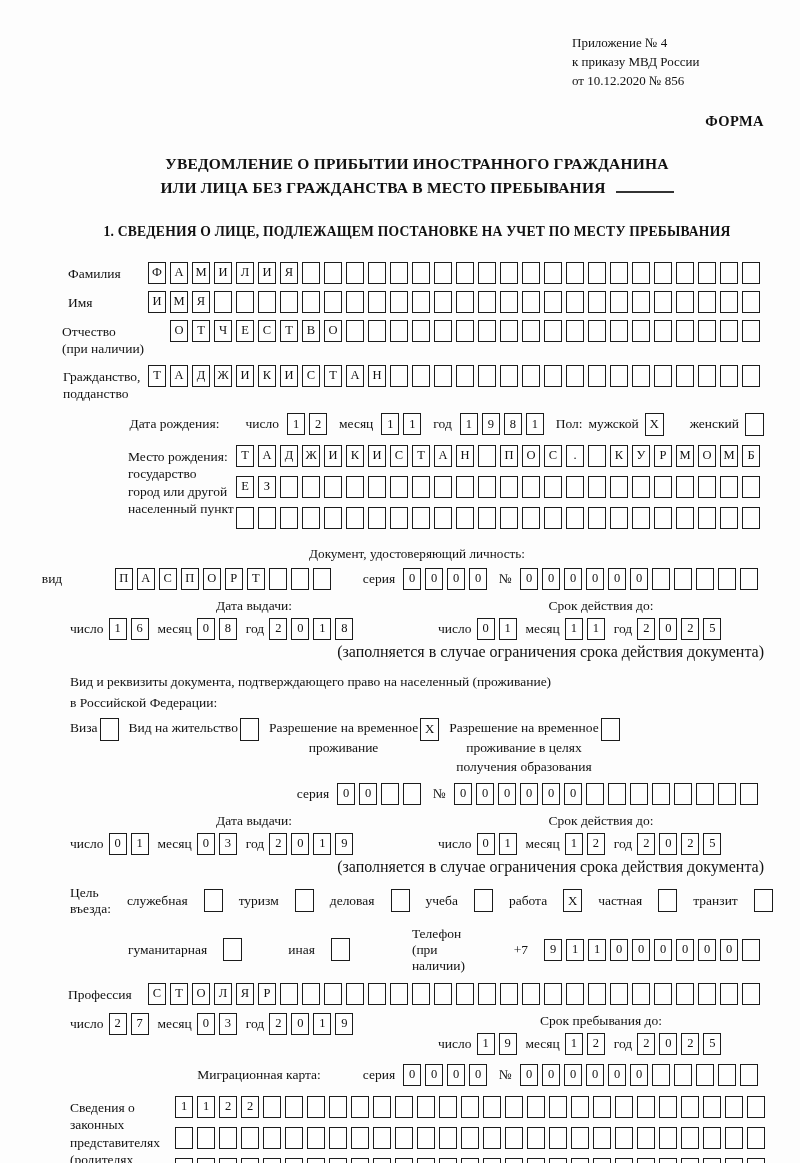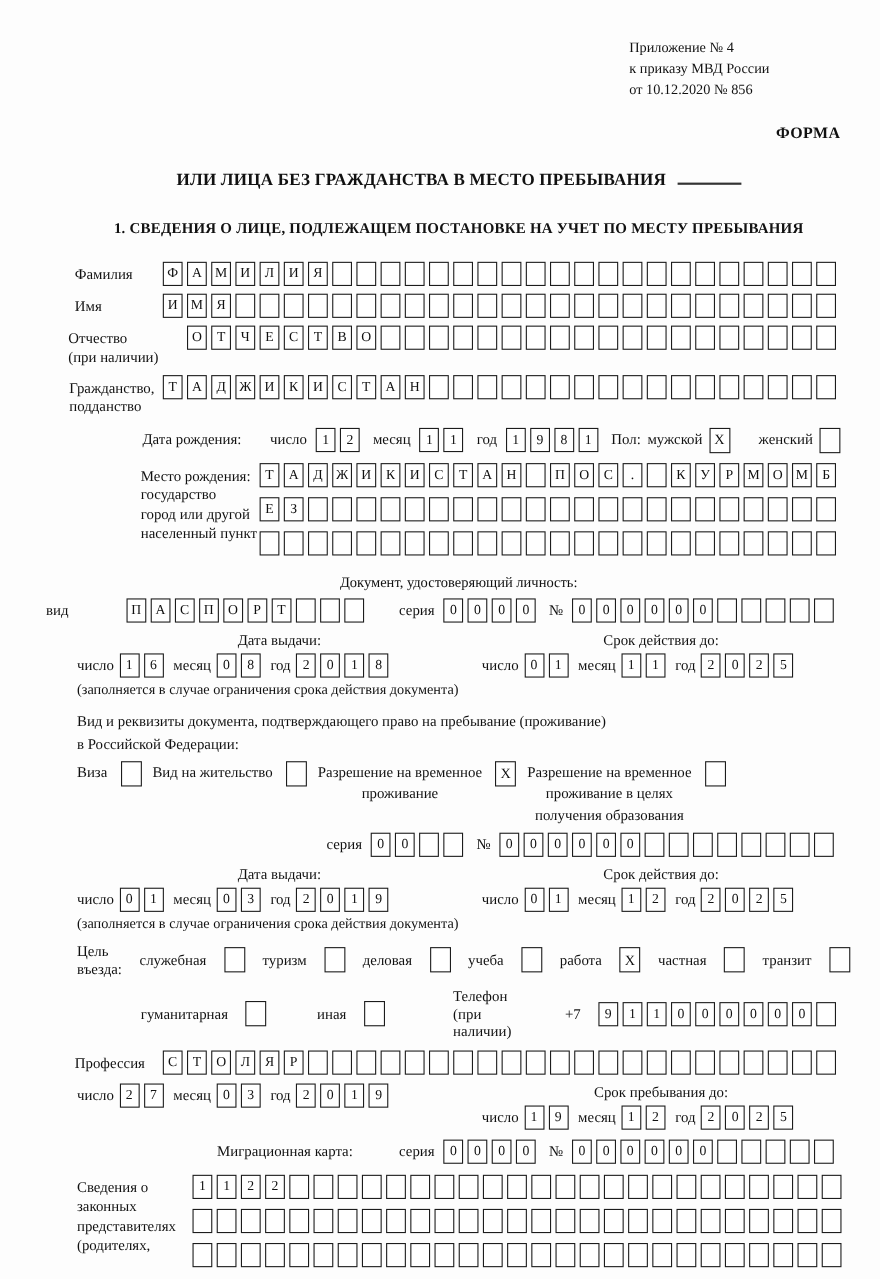--- a/index.html
+++ b/index.html
@@ -32,43 +32,44 @@
   }
   .w80{width:80px;} .w108{width:108px;} .w85{width:85px;} .w65{width:65px;} .w105{width:105px;}
   .inline{display:flex;align-items:center;gap:6px;font-size:13.5px;flex-wrap:nowrap;}
   .inline .cells{margin:0 2px;}
   .stackrows .cells{margin-bottom:9px;}
   .doc-heading{text-align:center;font-weight:normal;font-size:13.2px;margin-top:8px;}
   .two-col{display:flex;margin-top:8px;}
   .col-l{width:368px;} .col-r{flex:1;}
   .dg-title{text-align:center;font-size:13.5px;margin-bottom:4px;}
   .dg{display:flex;align-items:center;gap:5px;font-size:13.5px;}
-  .note{font-size:13px;margin-top:3px;}
+  .note{font-size:16px;text-align:right;margin-top:3px;}
   .intro{font-size:13.5px;margin-top:10px;line-height:1.6;}
   .opts{display:flex;align-items:flex-start;margin-top:4px;font-size:13.5px;gap:10px;}
-  .opt{display:flex;align-items:flex-start;gap:12px;}
+  .opt{display:flex;align-items:flex-start;gap:2px;}
   .opt-label{text-align:center;line-height:1.45;}
   .purpose-line{display:flex;align-items:center;font-size:13.5px;gap:16px;margin-top:9px;flex-wrap:nowrap;}
   .rep{display:flex;margin-top:10px;}
   .gap14{width:14px;flex:none;} .gap30{width:30px;flex:none;}
 </style>
 </head>
 <body>
 
 <div class="page">
 
   <div class="hdr-block">
     <div>Приложение № 4</div>
     <div>к приказу МВД России</div>
     <div>от 10.12.2020 № 856</div>
   </div>
 
   <div class="forma">ФОРМА</div>
 
   <div class="title">
+    <div>УВЕДОМЛЕНИЕ О ПРИБЫТИИ ИНОСТРАННОГО ГРАЖДАНИНА</div>
     <div><span>ИЛИ ЛИЦА БЕЗ ГРАЖДАНСТВА В МЕСТО ПРЕБЫВАНИЯ</span><span class="uline"></span></div>
   </div>
 
   <div class="sec-heading">1. СВЕДЕНИЯ О ЛИЦЕ, ПОДЛЕЖАЩЕМ ПОСТАНОВКЕ НА УЧЕТ ПО МЕСТУ ПРЕБЫВАНИЯ</div>
 
   <div class="frow" style="margin-top:22px;">
     <div class="lbl w80">Фамилия</div>
     <div class="cells">
         <span class="cell">Ф</span>
         <span class="cell">А</span>
@@ -407,21 +408,21 @@
             <span class="cell">0</span>
             <span class="cell">2</span>
             <span class="cell">5</span>
           </span>
       </div>
     </div>
   </div>
   <div class="note">(заполняется в случае ограничения срока действия документа)</div>
 
   <div class="intro">
-    <div>Вид и реквизиты документа, подтверждающего право на пребывание (проживание)</div>
+    <div>Вид и реквизиты документа, подтверждающего право на населенный (проживание)</div>
     <div>в Российской Федерации:</div>
   </div>
 
   <div class="opts">
     <div class="opt">
       <span class="opt-label">Виза</span>
       <span class="checkbox"></span>
     </div>
     <div class="opt">
       <span class="opt-label">Вид на жительство</span>

